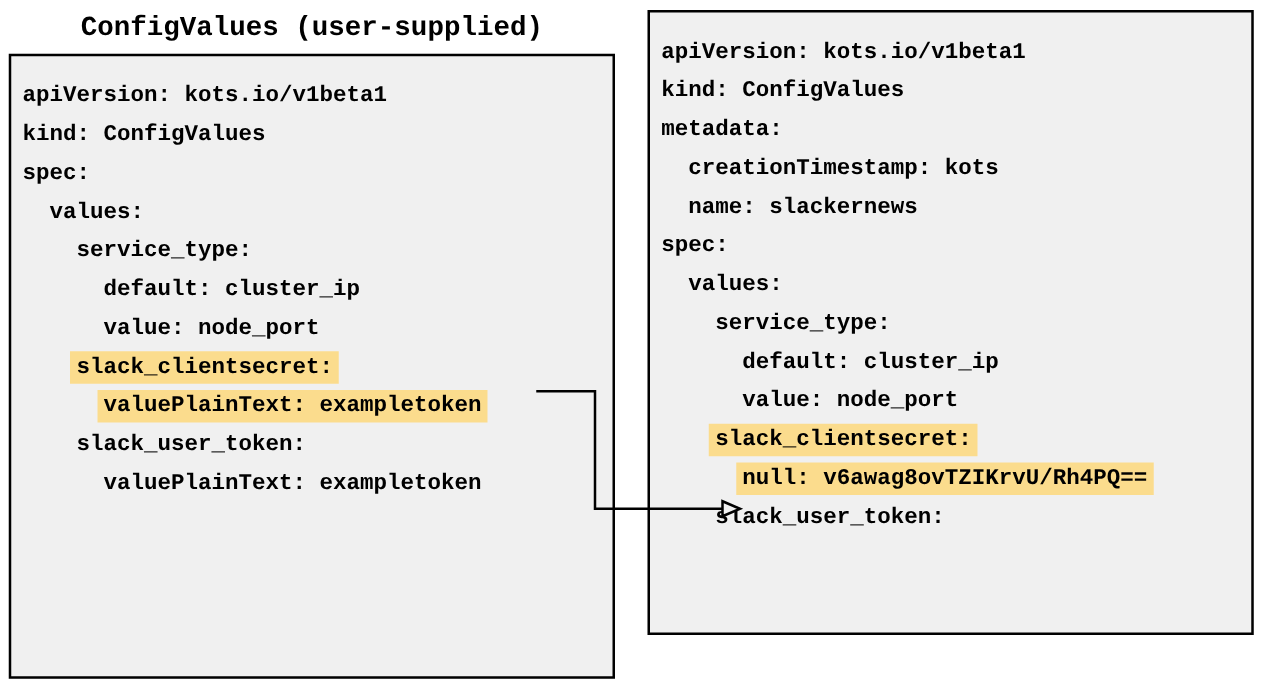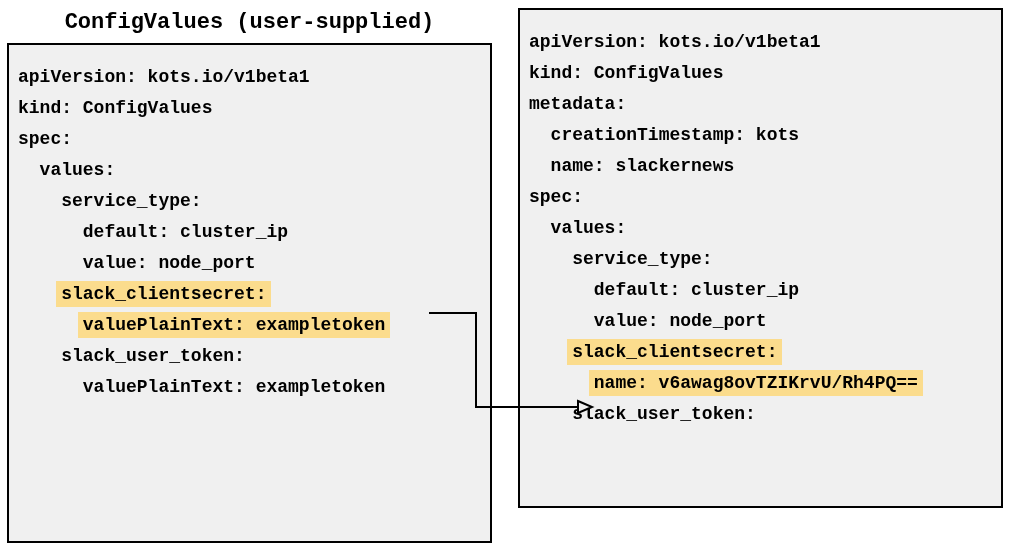--- a/index.html
+++ b/index.html
@@ -74,21 +74,21 @@
           <div class="line"><span class="ind"></span><span class="txt">kind: ConfigValues</span></div>
           <div class="line"><span class="ind"></span><span class="txt">metadata:</span></div>
           <div class="line"><span class="ind">  </span><span class="txt">creationTimestamp: kots</span></div>
           <div class="line"><span class="ind">  </span><span class="txt">name: slackernews</span></div>
           <div class="line"><span class="ind"></span><span class="txt">spec:</span></div>
           <div class="line"><span class="ind">  </span><span class="txt">values:</span></div>
           <div class="line"><span class="ind">    </span><span class="txt">service_type:</span></div>
           <div class="line"><span class="ind">      </span><span class="txt">default: cluster_ip</span></div>
           <div class="line"><span class="ind">      </span><span class="txt">value: node_port</span></div>
           <div class="line"><span class="ind">    </span><span class="txt hl">slack_clientsecret:</span></div>
-          <div class="line"><span class="ind">      </span><span class="txt hl">name: v6awag8ovTZIKrvU/Rh4PQ==</span></div>
+          <div class="line"><span class="ind">      </span><span class="txt hl">null: v6awag8ovTZIKrvU/Rh4PQ==</span></div>
           <div class="line"><span class="ind">    </span><span class="txt">slack_user_token:</span></div>
           <div class="line"><span class="ind">      </span></div>
         </div>
     </div>
   </section>
 
   <svg class="arrow-overlay" viewBox="0 0 1019 559" xmlns="http://www.w3.org/2000/svg">
     <polyline fill="none" stroke="#000000" stroke-width="2" points="429,313 476,313 476,407 578,407"></polyline>
     <polygon fill="#F0F0F0" stroke="#000000" stroke-width="2" stroke-linejoin="miter" points="578,401 592,407 578,413"></polygon>
   </svg>

